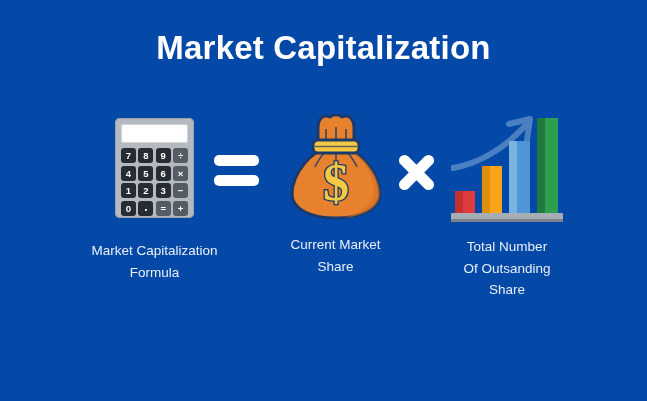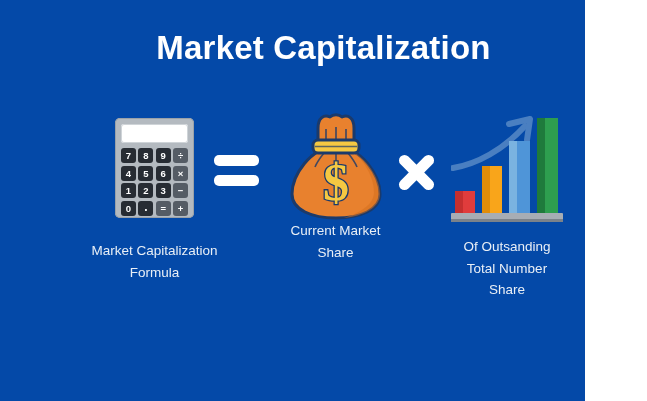--- a/index.html
+++ b/index.html
@@ -2,21 +2,21 @@
 <html><head>
 <meta charset="utf-8">
 <style>
   html, body {
     margin: 0;
     padding: 0;
     background: #ffffff;
   }
   #canvas {
     position: relative;
-    width: 585px;
+    width: 647px;
     height: 401px;
     background: #0449a8;
     overflow: hidden;
     font-family: "Liberation Sans", sans-serif;
   }
 
   
   #title {
     position: absolute;
     left: 0;
@@ -100,21 +100,21 @@
   #equals i + i { margin-top: 9px; }
 
   
   #bag-group { left: 258px; top: 112px; width: 155px; }
   .bag-wrap {
     width: 100px;
     height: 108px;
     margin: 0 auto;
     position: relative;
   }
-  #bag-caption { }
+  #bag-caption { margin-top: 14px; }
 
   
   #times {
     position: absolute;
     left: 394px;
     top: 150px;
     width: 45px;
     height: 45px;
   }
   #times i {
@@ -271,19 +271,19 @@
       <div class="bar" style="left:86px; width:21px; height:95px; background:#2e9e4f;">
         <span class="dark" style="background:#1f7a3c;"></span>
       </div>
 
       <div class="base">
         <span class="lip"></span>
       </div>
     </div>
 
     <div class="caption" id="chart-caption">
+      <div>Total Number</div>
       <div>Of Outsanding</div>
-      <div>Total Number</div>
       <div>Share</div>
     </div>
   </div>
 
 </div>
 
 </body></html>

